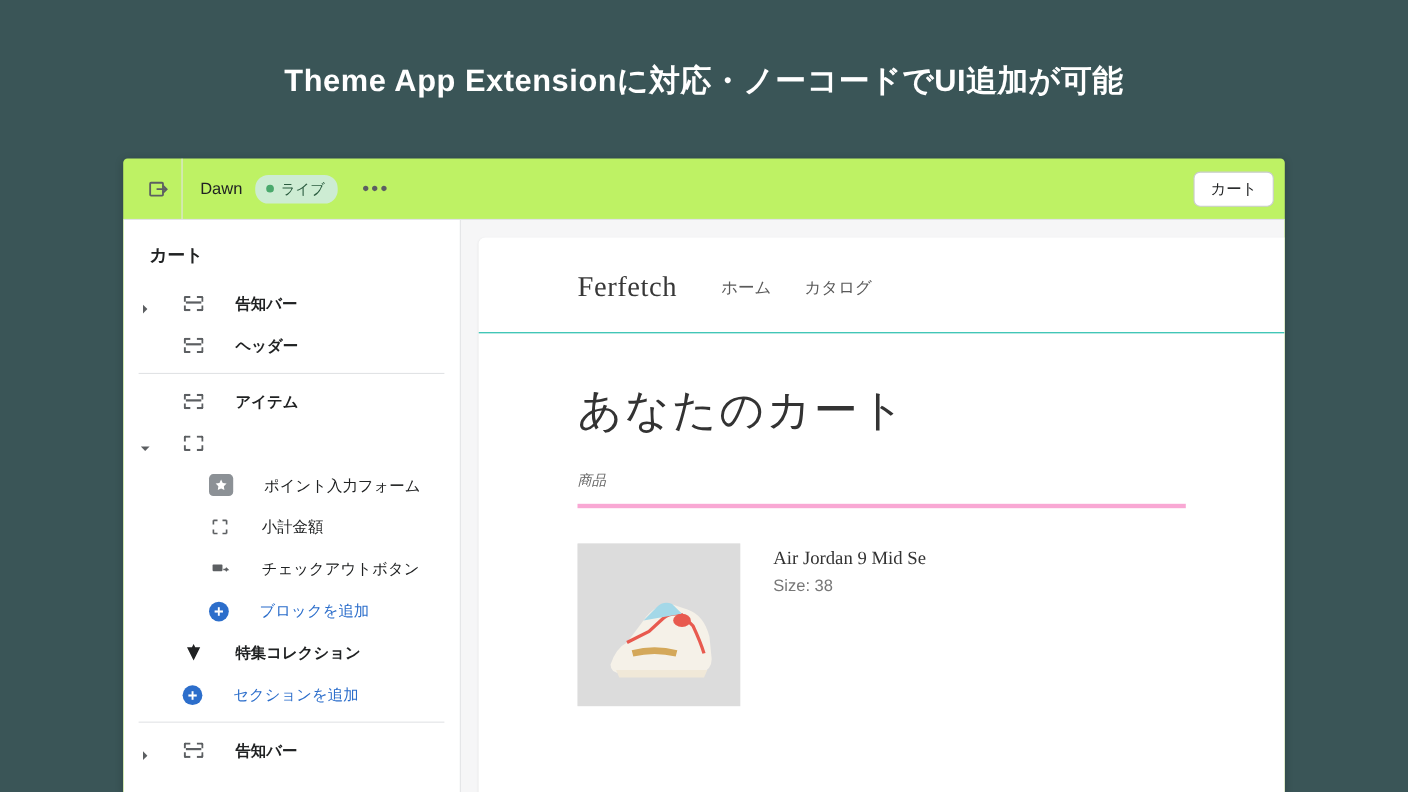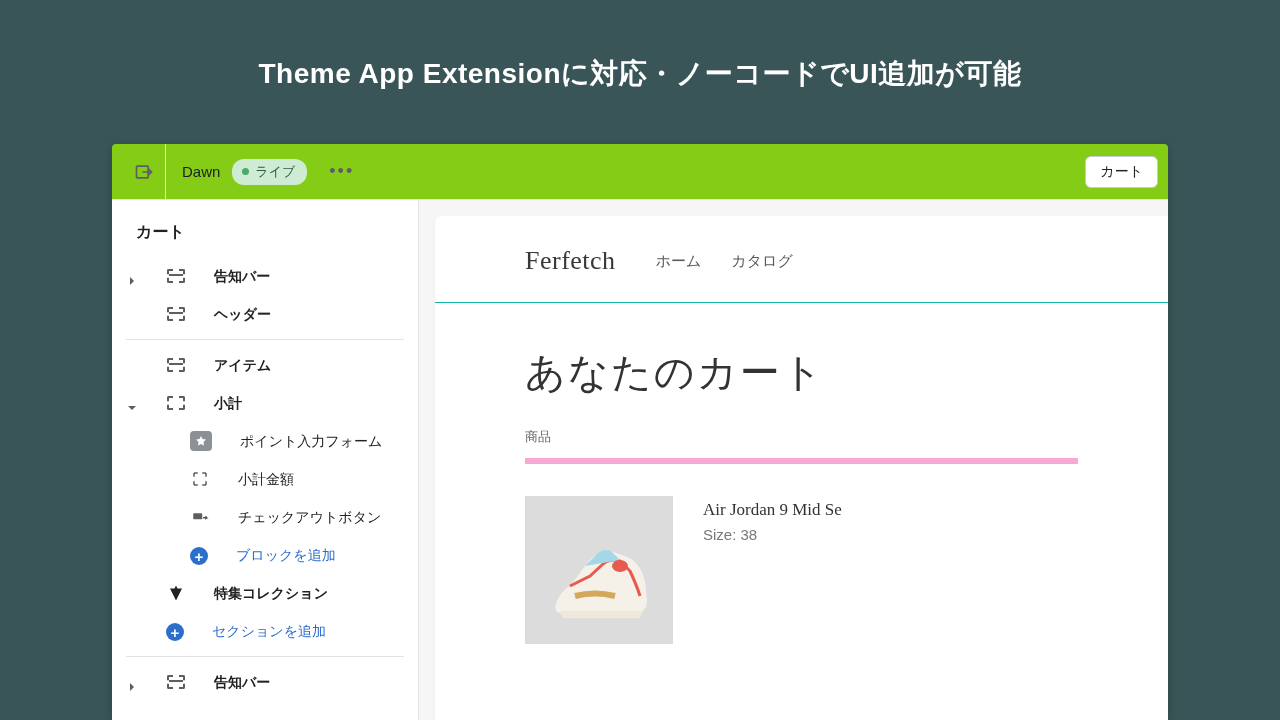--- a/index.html
+++ b/index.html
@@ -17,21 +17,21 @@
       text-align: center;
       padding: 55px 20px 40px;
       letter-spacing: 0.5px;
     }
     .app-frame {
       position: absolute;
       left: 112px;
       top: 144px;
       right: 112px;
       bottom: 0;
-      background: #84cc16;
+      background: #bef264;
       border-radius: 4px 4px 0 0;
       box-shadow: 0 2px 8px rgba(0,0,0,0.2);
       overflow: hidden;
       display: flex;
       flex-direction: column;
     }
     .top-bar {
       height: 56px;
       border-bottom: 1px solid #e1e3e5;
       display: flex;
@@ -162,21 +162,21 @@
       align-items: center;
       gap: 40px;
       padding: 30px 90px 26px;
       border-bottom: 1px solid #14b8a6;
     }
     .store-name { font-family: Georgia, "Times New Roman", serif; font-size: 26px; color: #383838; letter-spacing: 0.5px; }
     .store-nav { display: flex; gap: 30px; }
     .store-nav span { font-size: 15px; color: #5a5a5a; cursor: pointer; }
     .cart-body { padding: 42px 90px 0; }
     .cart-title { font-family: "Hiragino Mincho ProN", "Yu Mincho", serif; font-size: 40px; color: #333; font-weight: 400; letter-spacing: 2px; }
-    .cart-cols { padding-top: 28px; font-size: 13px; color: #666; border-bottom: 6px solid #f9a8d4; padding-bottom: 12px; }
+    .cart-cols { padding-top: 28px; font-size: 13px; color: #666; border-bottom: 4px solid #f9a8d4; padding-bottom: 12px; font-style: italic; }
     .cart-row { display: flex; gap: 30px; padding-top: 32px; }
     .prod-img {
       width: 148px; height: 148px; background: #dcdcdc;
       display: flex; align-items: flex-end; justify-content: center;
       overflow: hidden;
     }
     .sneaker { width: 100%; height: 100%; }
     .prod-info { padding-top: 4px; }
     .prod-name { font-size: 17px; color: #333; font-family: Georgia, serif; }
     .prod-size { font-size: 15px; color: #777; padding-top: 6px; }
@@ -233,21 +233,20 @@
             </span>
           <span class="tree-label">アイテム</span>
         </div>
         <div class="tree-item">
           <span class="chevron"><svg viewBox="0 0 12 12">
                 <path d="M2 4l4 4 4-4z"></path>
               </svg></span>
           <span class="section-icon">
               <span class="dashed-box-icon"></span>
             </span>
-          <span class="tree-label">小計</span>
         </div>
         <div class="tree-item child">
           <span class="no-chevron"></span>
           <span class="badge-icon">
               <svg viewBox="0 0 24 24">
                 <path d="M12 2l3 6 7 1-5 5 1 7-6-3-6 3 1-7-5-5 7-1z"></path>
               </svg>
             </span>
           <span class="tree-label regular">ポイント入力フォーム</span>
         </div>

